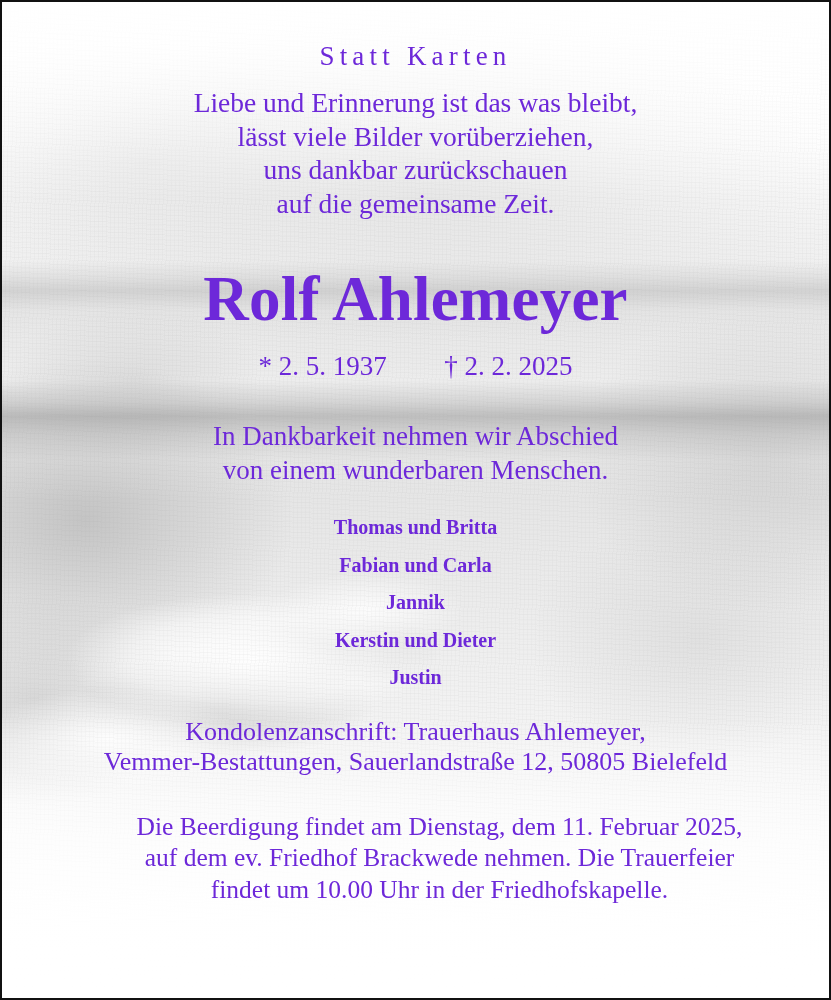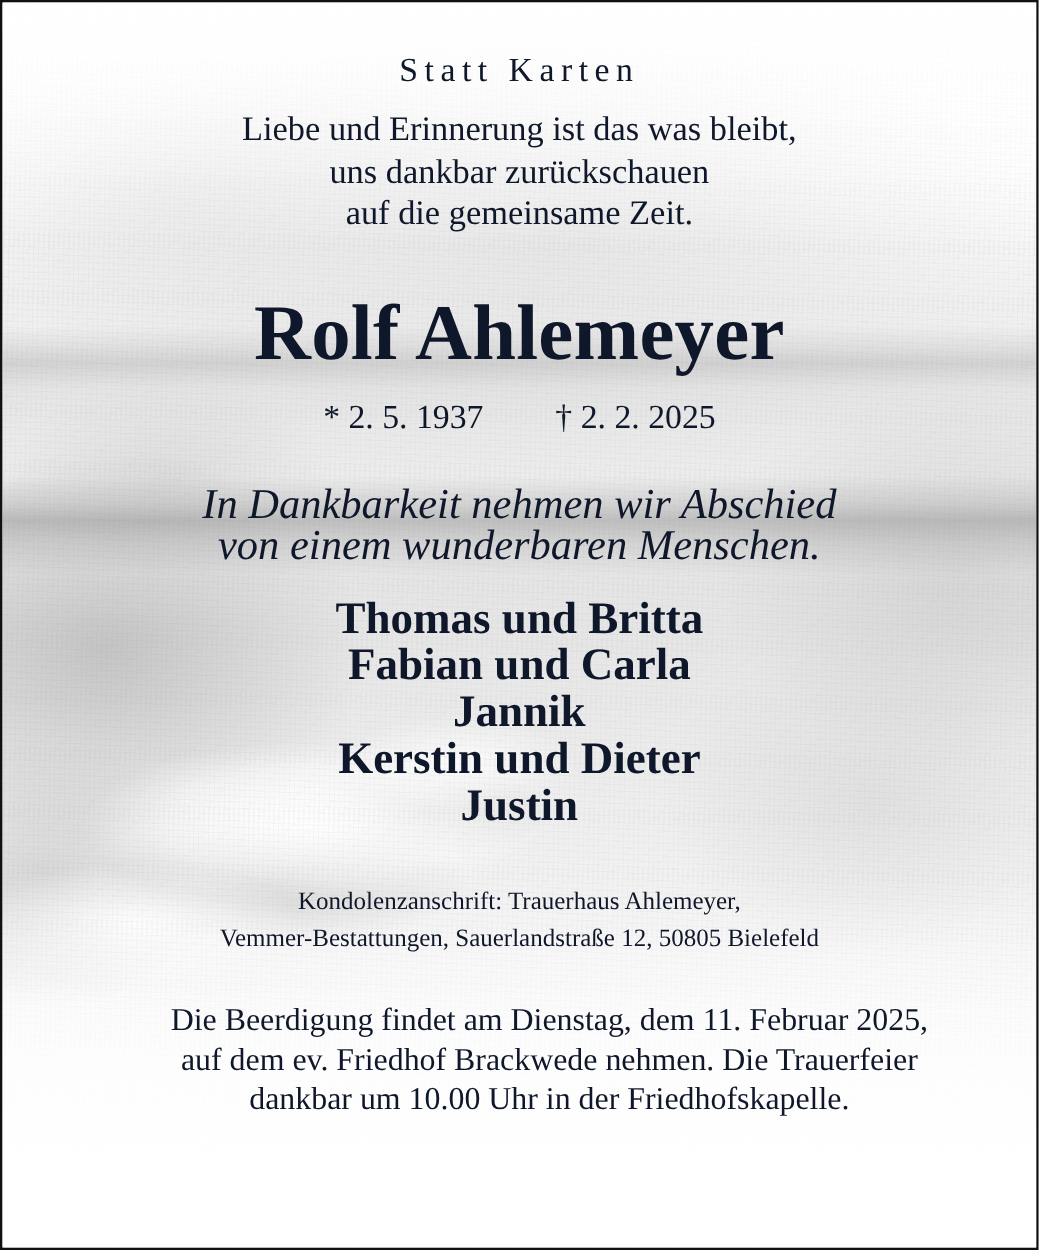--- a/index.html
+++ b/index.html
@@ -12,21 +12,21 @@
   #notice {
     position: relative;
     width: 831px;
     height: 1000px;
     margin: 0;
     overflow: hidden;
     background: #fdfdfd;
     box-sizing: border-box;
     border: 2px solid #111111;
     font-family: "Liberation Serif", "DejaVu Serif", serif;
-    color: #0f172a;
+    color: #6d28d9;
   }
 
   
   .bg-layer {
     position: absolute;
     left: 0; top: 0;
     width: 100%; height: 100%;
     pointer-events: none;
   }
 
@@ -168,37 +168,36 @@
     font-size: 27px;
     line-height: 1;
   }
   .dates .date-gap {
     display: inline-block;
     width: 44px;
   }
 
   .farewell {
     margin-top: 40px;
-    font-size: 34px;
+    font-size: 27px;
     line-height: 33.5px;
-    font-style: italic;
   }
   .farewell div { white-space: nowrap; }
 
   .survivors {
     margin-top: 22px;
-    font-size: 36px;
+    font-size: 20px;
     font-weight: 700;
     line-height: 37.5px;
   }
   .survivors div { white-space: nowrap; }
 
   .condolence {
-    margin-top: 43px;
-    font-size: 20px;
+    margin-top: 20px;
+    font-size: 26px;
     line-height: 30px;
   }
   .condolence div { white-space: nowrap; }
 
   .funeral {
     margin-top: 34px;
     font-size: 25.5px;
     line-height: 31.5px;
   }
   .funeral div { white-space: nowrap; padding-left: 48px; }
@@ -218,20 +217,21 @@
   <div class="bg-layer bg-path"></div>
   <div class="bg-layer bg-grain"></div>
   <div class="bg-layer bg-fade"></div>
 
   <div class="content">
 
     <div class="statt-karten">Statt Karten</div>
 
     <div class="poem">
       <div>Liebe und Erinnerung ist das was bleibt,</div>
+      <div>lässt viele Bilder vorüberziehen,</div>
       <div>uns dankbar zurückschauen</div>
       <div>auf die gemeinsame Zeit.</div>
     </div>
 
     <div class="deceased-name">Rolf Ahlemeyer</div>
 
     <div class="dates">
       <span>* 2. 5. 1937</span>
       <span class="date-gap"></span>
       <span>† 2. 2. 2025</span>
@@ -251,17 +251,17 @@
     </div>
 
     <div class="condolence">
       <div>Kondolenzanschrift: Trauerhaus Ahlemeyer,</div>
       <div>Vemmer-Bestattungen, Sauerlandstraße 12, 50805 Bielefeld</div>
     </div>
 
     <div class="funeral">
       <div>Die Beerdigung findet am Dienstag, dem 11. Februar 2025,</div>
       <div>auf dem ev. Friedhof Brackwede nehmen. Die Trauerfeier</div>
-      <div>dankbar um 10.00 Uhr in der Friedhofskapelle.</div>
+      <div>findet um 10.00 Uhr in der Friedhofskapelle.</div>
     </div>
 
   </div>
 </div>
 
 </body></html>

